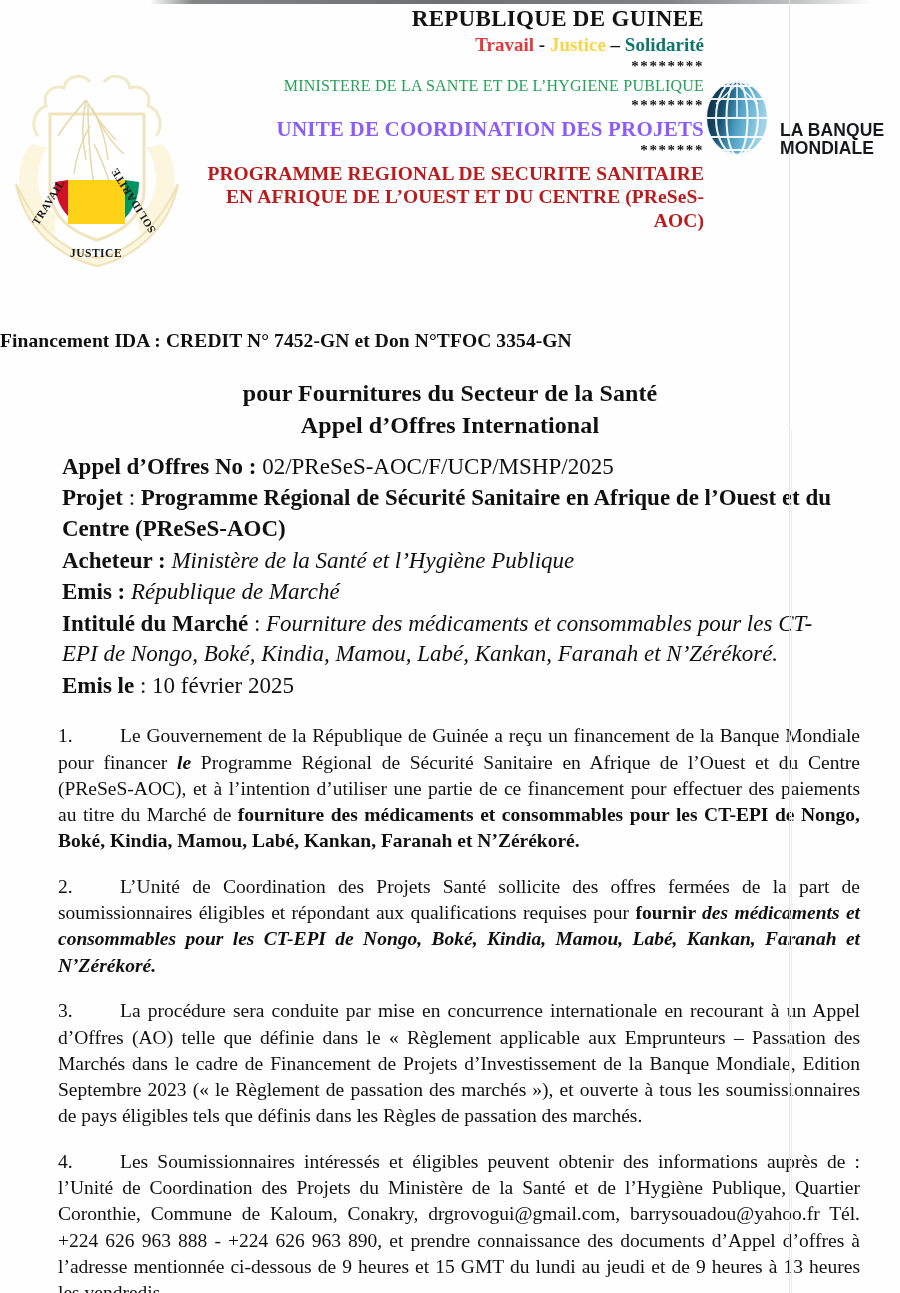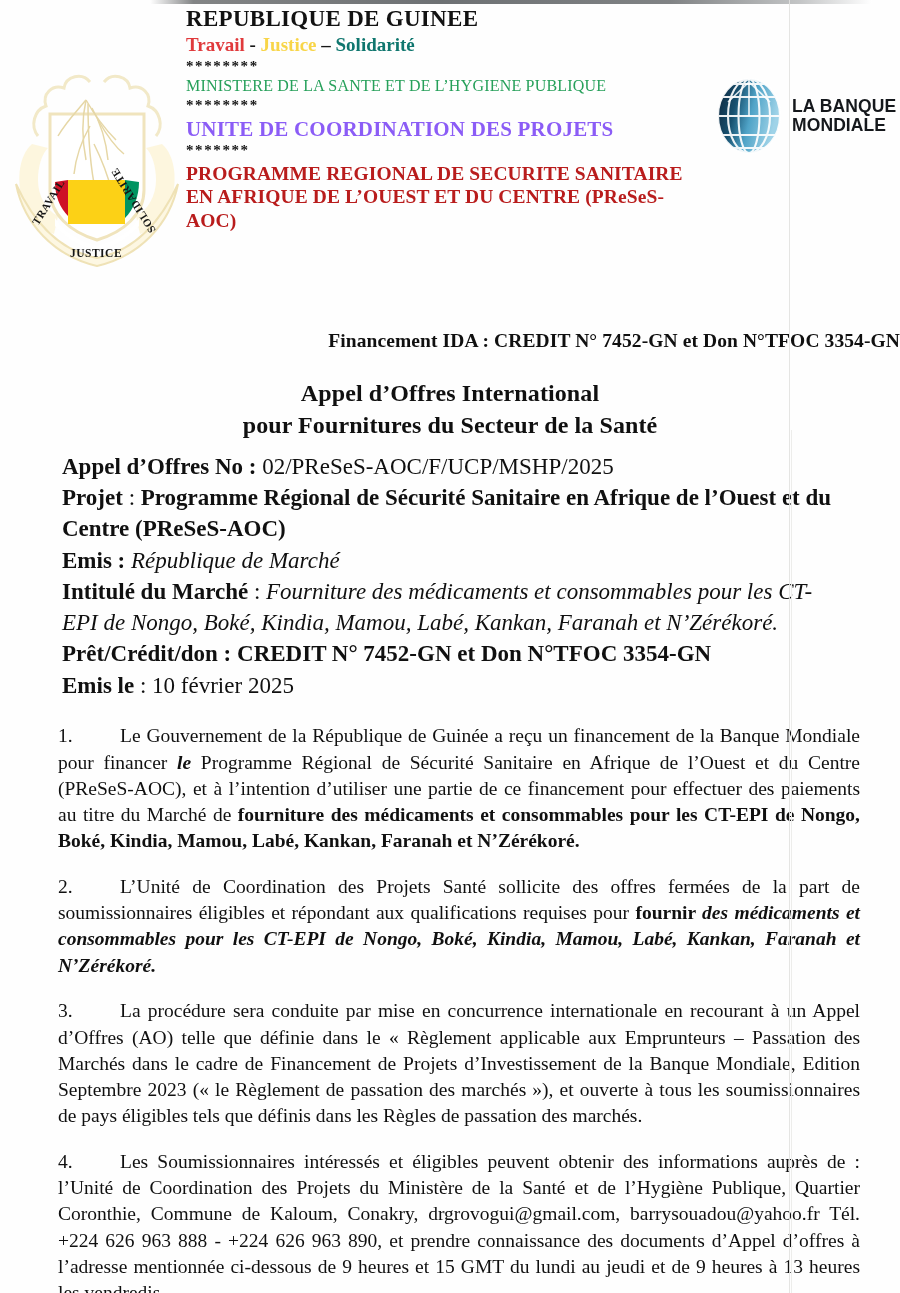--- a/index.html
+++ b/index.html
@@ -48,43 +48,43 @@
   }
   .emblem {
     position: absolute;
     left: 8px;
     top: 48px;
     width: 178px;
     height: 232px;
   }
   .wb-logo {
     position: absolute;
-    right: 0;
+    right: 12px;
     top: 74px;
     width: 186px;
     height: 84px;
     display: flex;
-    align-items: center;
+    align-items: flex-end;
   }
   .wb-globe { width: 74px; height: 80px; flex: none; }
   .wb-text {
     margin-left: 4px;
     font-family: "Liberation Sans", sans-serif;
     font-weight: 700;
     font-size: 17.5px;
     line-height: 1.06;
     letter-spacing: .1px;
     color: #15181c;
   }
   .head-center {
     position: absolute;
     left: 186px;
-    right: 188px;
+    right: 196px;
     top: 6px;
-    text-align: left;
+    text-align: right;
   }
   .l-republique {
     font-weight: 700;
     font-size: 23px;
     letter-spacing: .3px;
     color: #121212;
     line-height: 1.12;
   }
   .l-devise {
     font-weight: 700;
@@ -121,21 +121,21 @@
   .l-programme {
     font-weight: 700;
     font-size: 19.5px;
     line-height: 1.2;
     color: #b91c1c;
     letter-spacing: .1px;
   }
 
   
   .financement {
-    text-align: right;
+    text-align: left;
     font-weight: 700;
     font-size: 19.5px;
     margin-top: 30px;
     letter-spacing: .1px;
   }
   .ao-title {
     text-align: center;
     font-weight: 700;
     font-size: 24px;
     line-height: 1.33;
@@ -268,42 +268,42 @@
       <div class="stars">********</div>
       <div class="l-unite">UNITE DE COORDINATION DES PROJETS</div>
       <div class="stars">*******</div>
       <div class="l-programme">PROGRAMME REGIONAL DE SECURITE SANITAIRE EN AFRIQUE DE L’OUEST ET DU CENTRE (PReSeS-AOC)</div>
     </div>
   </div>
 
   <div class="financement">Financement IDA : CREDIT N° 7452-GN et Don N°TFOC 3354-GN</div>
 
   <div class="ao-title">
+    <div>pour Fournitures du Secteur de la Santé</div>
     <div>Appel d’Offres International</div>
-    <div>pour Fournitures du Secteur de la Santé</div>
   </div>
 
   <div class="info">
     <div class="row">
       <span class="lbl">Appel d’Offres No :</span>
       <span class="val-plain">02/PReSeS-AOC/F/UCP/MSHP/2025</span>
     </div>
     <div class="row">
       <span class="lbl">Projet</span><span class="val-plain"> : </span><span class="val-bold">Programme Régional de Sécurité Sanitaire en Afrique de l’Ouest et du Centre (PReSeS-AOC)</span>
     </div>
     <div class="row">
+      <span class="lbl">Acheteur :</span>
+      <span class="val-ital">Ministère de la Santé et l’Hygiène Publique</span>
+    </div>
+    <div class="row">
       <span class="lbl">Emis :</span>
       <span class="val-ital">République de Marché</span>
     </div>
     <div class="row">
       <span class="lbl">Intitulé du Marché</span><span class="val-plain"> : </span><span class="val-ital">Fourniture des médicaments et consommables pour les CT-EPI de Nongo, Boké, Kindia, Mamou, Labé, Kankan, Faranah et N’Zérékoré.</span>
-    </div>
-    <div class="row">
-      <span class="lbl">Prêt/Crédit/don :</span>
-      <span class="val-bold">CREDIT N° 7452-GN et Don N°TFOC 3354-GN</span>
     </div>
     <div class="row">
       <span class="lbl">Emis le</span><span class="val-plain"> : </span><span class="val-plain">10 février 2025</span>
     </div>
   </div>
 
   <div class="body-text">
 
     <p class="para">
       <span class="num">1.</span><span>Le Gouvernement de la République de Guinée a reçu un financement de la Banque Mondiale pour financer </span><span class="i">le</span><span> Programme Régional de Sécurité Sanitaire en Afrique de l’Ouest et du Centre (PReSeS-AOC), et à l’intention d’utiliser une partie de ce financement pour effectuer des paiements au titre du Marché de </span><span class="b">fourniture des médicaments et consommables pour les CT-EPI de Nongo, Boké, Kindia, Mamou, Labé, Kankan, Faranah et N’Zérékoré.</span>

